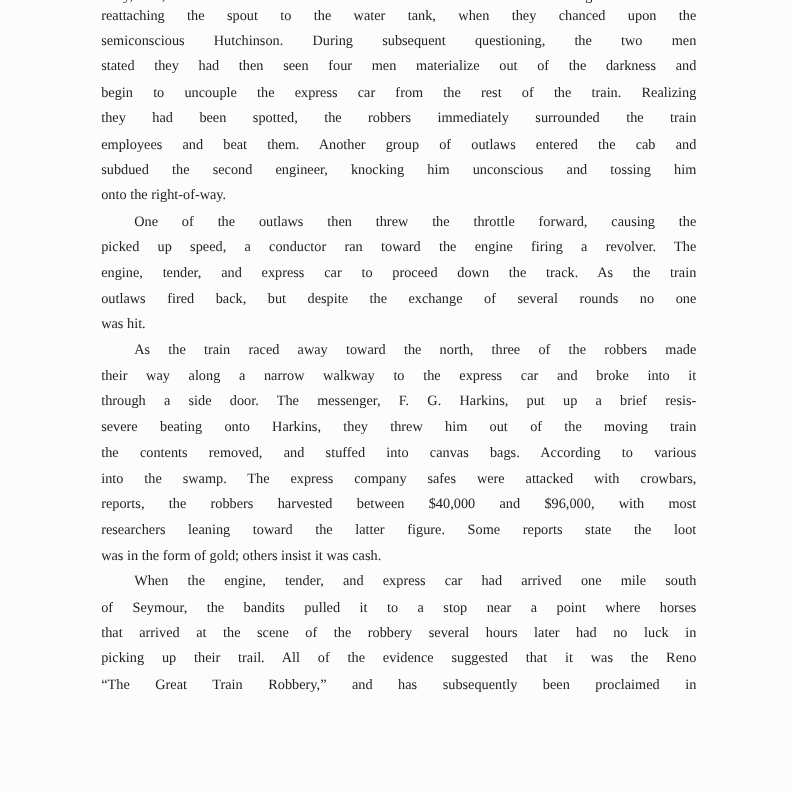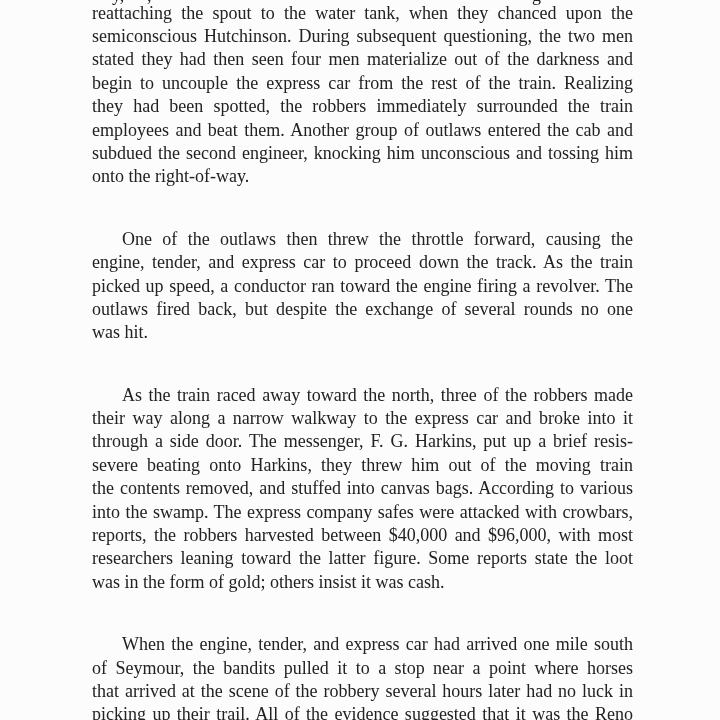--- a/index.html
+++ b/index.html
@@ -21,21 +21,21 @@
     height: 720px;
     overflow: hidden;
   }
   .text-column {
     position: absolute;
     left: 92px;
     top: 0;
     width: 541px;
     height: 720px;
     color: #222222;
-    font-size: 18px;
+    font-size: 13px;
     line-height: 23.4px;
   }
   
   .clipped-top-line {
     position: absolute;
     left: 0;
     top: 0;
     width: 100%;
     height: 5px;
     overflow: hidden;
@@ -55,21 +55,20 @@
   }
   .ln {
     height: 23.4px;
     overflow: hidden;
     text-align: justify;
     text-align-last: justify;
     white-space: normal;
   }
   .ln.indent {
     padding-left: 30px;
-    margin-top: 39px;
   }
   .ln.lastline {
     text-align-last: auto;
   }
 </style>
 </head>
 <body style="background: rgb(252, 252, 252);">
 
 <div class="book-page">
   <div class="text-column" style="color: rgb(34, 34, 34);">
@@ -84,22 +83,22 @@
           <div class="ln">semiconscious Hutchinson. During subsequent questioning, the two men</div>
           <div class="ln">stated they had then seen four men materialize out of the darkness and</div>
           <div class="ln">begin to uncouple the express car from the rest of the train. Realizing</div>
           <div class="ln">they had been spotted, the robbers immediately surrounded the train</div>
           <div class="ln">employees and beat them. Another group of outlaws entered the cab and</div>
           <div class="ln">subdued the second engineer, knocking him unconscious and tossing him</div>
           <div class="ln lastline">onto the right-of-way.</div>
         </div>
         <div class="paragraph">
           <div class="ln indent">One of the outlaws then threw the throttle forward, causing the</div>
+          <div class="ln">picked up speed, a conductor ran toward the engine firing a revolver. The</div>
           <div class="ln">engine, tender, and express car to proceed down the track. As the train</div>
-          <div class="ln">picked up speed, a conductor ran toward the engine firing a revolver. The</div>
           <div class="ln">outlaws fired back, but despite the exchange of several rounds no one</div>
           <div class="ln lastline">was hit.</div>
         </div>
         <div class="paragraph">
           <div class="ln indent">As the train raced away toward the north, three of the robbers made</div>
           <div class="ln">their way along a narrow walkway to the express car and broke into it</div>
           <div class="ln">through a side door. The messenger, F. G. Harkins, put up a brief resis-</div>
           <div class="ln">severe beating onto Harkins, they threw him out of the moving train</div>
           <div class="ln">the contents removed, and stuffed into canvas bags. According to various</div>
           <div class="ln">into the swamp. The express company safes were attacked with crowbars,</div>

